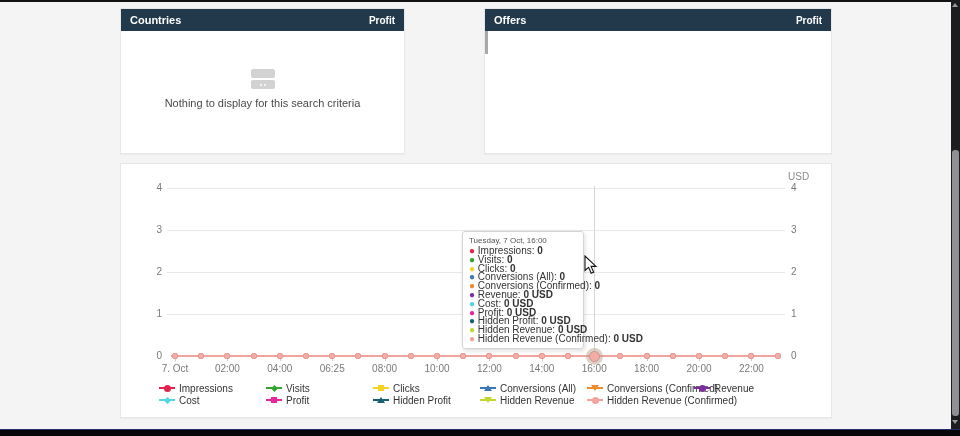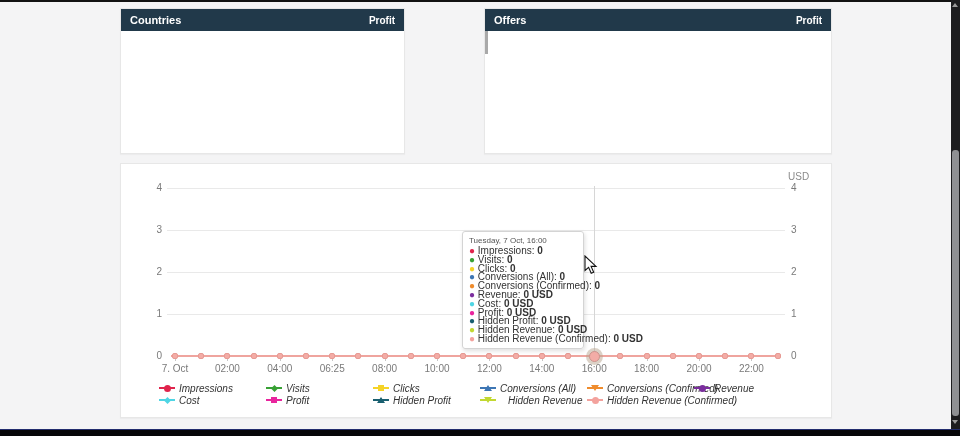--- a/index.html
+++ b/index.html
@@ -32,21 +32,21 @@
 .xlab{position:absolute;top:199px;font-size:10px;color:#7a7a7a;width:52px;text-align:center;}
 .xtick{position:absolute;top:192px;width:1px;height:5px;background:#c6c6c6;}
 .series-line{position:absolute;left:50px;top:191px;width:610px;height:2px;background:#efa49e;}
 .pt{position:absolute;width:6px;height:6px;border-radius:2px;background:#f3aca6;border:1px solid #e79a93;}
 .crosshair{position:absolute;top:22px;width:1px;height:170px;background:#d6d6d6;}
 .hover-pt{position:absolute;width:11px;height:11px;border-radius:50%;background:#f3aca6;border:1px solid #cc948d;box-shadow:0 0 0 3px rgba(184,164,142,.5);z-index:3;}
 .tooltip{position:absolute;left:341px;top:67px;width:122px;background:rgba(255,255,255,.97);border:1px solid #d4d4d4;border-radius:3px;box-shadow:1px 2px 4px rgba(0,0,0,.13);padding:4px 6px;z-index:5;}
 .tt-title{font-size:8px;color:#555;margin-bottom:2px;white-space:nowrap;}
 .tt-row{font-size:10px;line-height:8.8px;color:#333;white-space:nowrap;}
 .tt-row b{font-weight:bold;}
-.legend-item{position:absolute;display:flex;align-items:center;height:10px;cursor:pointer;font-style:italic;}
+.legend-item{position:absolute;display:flex;align-items:center;height:10px;cursor:pointer;}
 .lg-mark{position:relative;width:16px;height:10px;margin-right:4px;}
 .lg-line{position:absolute;left:0;top:4px;width:16px;height:2px;}
 .lg-sym{position:absolute;}
 .legend-label{font-size:10px;color:#333;white-space:nowrap;}
 .scrollbar{position:absolute;right:0;top:0;width:9px;height:429px;background:#1d1d1f;z-index:8;}
 .sb-up{position:absolute;top:3px;left:1px;width:0;height:0;border-left:3.5px solid transparent;border-right:3.5px solid transparent;border-bottom:4px solid #9a9a9a;}
 .sb-thumb{position:absolute;left:1px;top:150px;width:7px;height:266px;background:#8f9093;border-radius:3px;}
 .sb-down{position:absolute;top:420px;left:1px;width:0;height:0;border-left:3.5px solid transparent;border-right:3.5px solid transparent;border-top:4px solid #9a9a9a;}
 .bottom-bar{position:absolute;left:0;bottom:0;width:960px;height:7px;background:#060608;border-top:1px solid #232d6e;z-index:8;}
 .cursor{position:absolute;left:584px;top:255px;z-index:9;}
@@ -54,20 +54,30 @@
 </head>
 <body>
 
 <div id="screen">
   <div class="top-line"></div>
 
   <div class="card card-countries">
     <div class="card-header">
       <span class="card-title">Countries</span>
       <span class="card-metric">Profit</span>
+    </div>
+    <div class="empty-body">
+      <div class="empty-icon">
+        <div class="ei-top"></div>
+        <div class="ei-bottom">
+            <span class="ei-dot"></span>
+            <span class="ei-dot"></span>
+          </div>
+      </div>
+      <div class="empty-text">Nothing to display for this search criteria</div>
     </div>
   </div>
 
   <div class="card card-offers">
     <div class="card-header">
       <span class="card-title">Offers</span>
       <span class="card-metric">Profit</span>
     </div>
     <div class="offers-list">
       <div class="offers-scrollbar"></div>
@@ -197,21 +207,21 @@
           </div>
           <div class="legend-label">Profit</div>
         </div>
         <div class="legend-item" style="left: 252px; top: 231px;">
           <div class="lg-mark">
             <div class="lg-line" style="background: rgb(25, 95, 112);"></div>
             <div class="lg-sym" style="left: 4px; top: 2px; border-left: 4px solid transparent; border-right: 4px solid transparent; border-bottom: 6px solid rgb(25, 95, 112);"></div>
           </div>
           <div class="legend-label">Hidden Profit</div>
         </div>
-        <div class="legend-item" style="left: 359px; top: 231px; gap: 8px;">
+        <div class="legend-item" style="left: 359px; top: 231px;">
           <div class="lg-mark">
             <div class="lg-line" style="background: rgb(194, 216, 49);"></div>
             <div class="lg-sym" style="left: 4px; top: 2px; border-left: 4px solid transparent; border-right: 4px solid transparent; border-top: 6px solid rgb(194, 216, 49);"></div>
           </div>
           <div class="legend-label">Hidden Revenue</div>
         </div>
         <div class="legend-item" style="left: 466px; top: 231px;">
           <div class="lg-mark">
             <div class="lg-line" style="background: rgb(243, 162, 157);"></div>
             <div class="lg-sym" style="left: 4.5px; top: 1.5px; width: 7px; height: 7px; border-radius: 50%; background: rgb(243, 162, 157);"></div>

